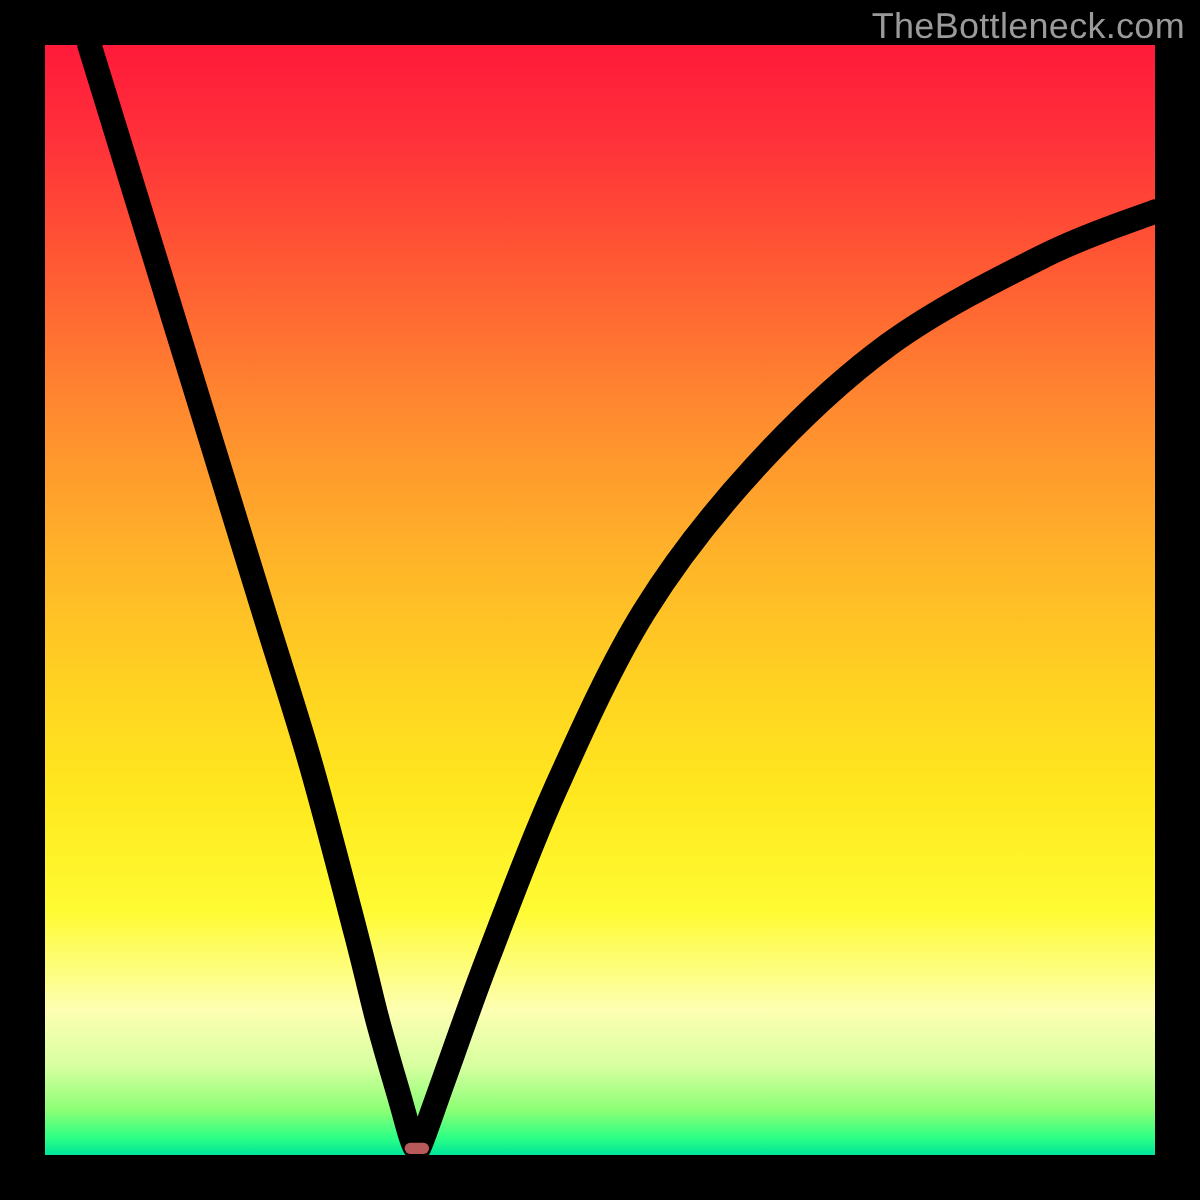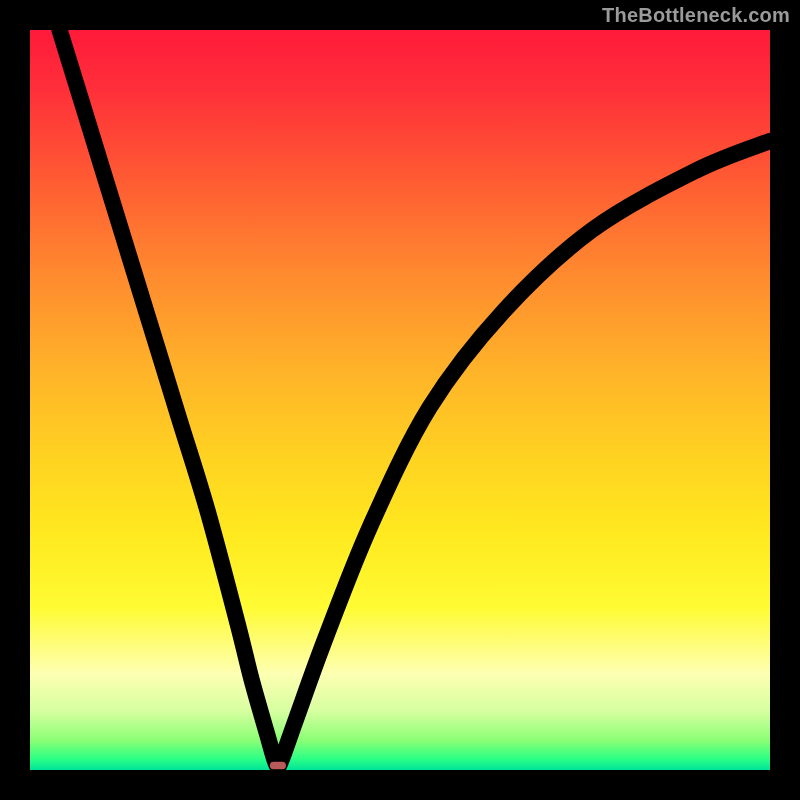--- a/index.html
+++ b/index.html
@@ -59,23 +59,23 @@
   }
   .minimum-marker {
     fill: #d86a6a;
     opacity: 0.85;
   }
   .watermark {
     position: absolute;
     top: 4px;
     right: 10px;
     color: #9a9a9a;
-    font-size: 20px;
+    font-size: 24px;
     letter-spacing: 0.2px;
-    font-weight: 700;
+    font-weight: 400;
   }
 </style>
 </head>
 <body>
 
 <div class="frame">
   <div class="plot-area">
     <div class="gradient-bg"></div>
     <svg class="curve-svg" viewBox="0 0 100 100" preserveAspectRatio="none">
       <path class="curve-path" d="M 4.00 0.00 C 4.67 2.17, 6.67 8.67, 8.00 13.00 C 9.33 17.33, 10.67 21.67, 12.00 26.00 C 13.33 30.33, 14.67 34.67, 16.00 39.00 C 17.33 43.33, 18.67 47.67, 20.00 52.00 C 21.33 56.33, 22.67 60.33, 24.00 65.00 C 25.33 69.67, 27.00 76.17, 28.00 80.00 C 29.00 83.83, 29.33 85.50, 30.00 88.00 C 30.67 90.50, 31.50 93.25, 32.00 95.00 C 32.50 96.75, 32.75 97.77, 33.00 98.50 C 33.25 99.23, 33.33 99.38, 33.50 99.40 C 33.67 99.42, 33.58 99.67, 34.00 98.60 C 34.42 97.53, 35.00 95.77, 36.00 93.00 C 37.00 90.23, 38.33 86.33, 40.00 82.00 C 41.67 77.67, 43.67 72.17, 46.00 67.00 C 48.33 61.83, 51.00 55.83, 54.00 51.00 C 57.00 46.17, 60.33 42.00, 64.00 38.00 C 67.67 34.00, 71.67 30.17, 76.00 27.00 C 80.33 23.83, 86.00 21.00, 90.00 19.00 C 94.00 17.00, 98.33 15.67, 100.00 15.00"></path>

